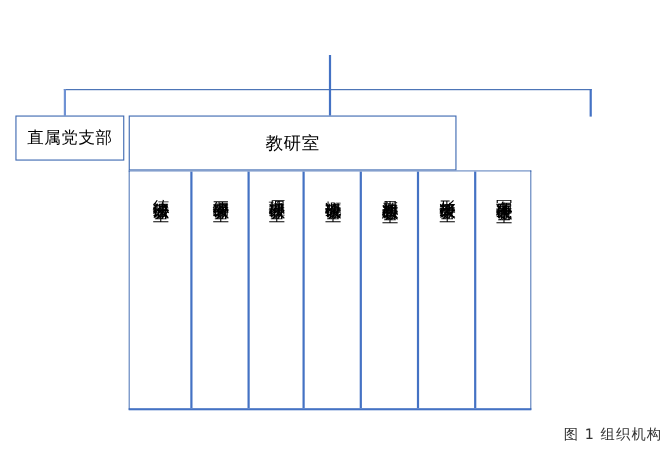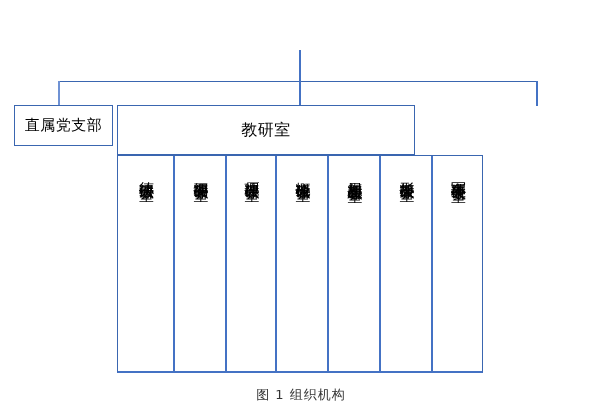--- a/index.html
+++ b/index.html
@@ -142,21 +142,21 @@
     padding-top: 14px;
     white-space: nowrap;
   }
 
   
   #caption {
     position: absolute;
     left: 0;
     top: 386px;
     width: 602px;
-    text-align: center;
+    text-align: right;
     font-size: 13px;
     color: #333333;
     letter-spacing: 1px;
   }
 </style>
 </head>
 <body>
 
 <div id="chart-root">
 

